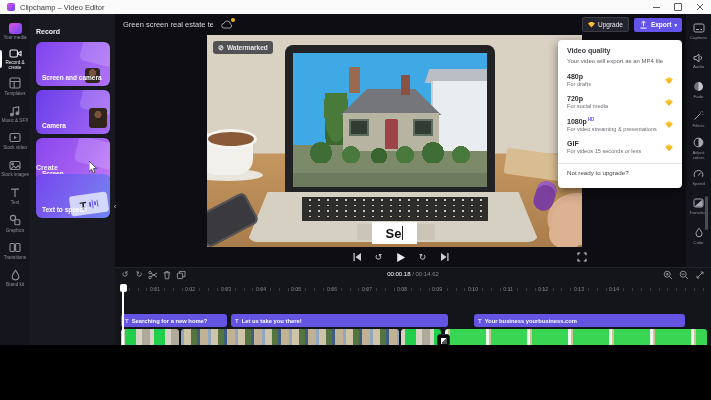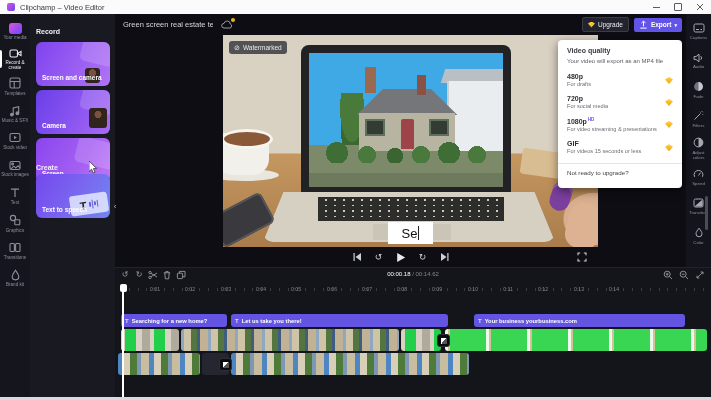--- a/index.html
+++ b/index.html
@@ -1,16 +1,16 @@
 <!DOCTYPE html>
 <html><head>
 <meta charset="utf-8">
 <style>
   html,body{margin:0;padding:0;background:#000;}
-  #app{position:relative;width:711px;height:400px;overflow:hidden;
+  #app{position:relative;width:711px;height:345px;overflow:hidden;
        font-family:"Liberation Sans",sans-serif;background:#0e0e15;
        -webkit-font-smoothing:antialiased;}
 
   
   #titlebar{position:absolute;left:0;top:0;width:711px;height:14px;background:#fbfbfc;
             display:flex;align-items:center;z-index:40;}
   #logo{width:8px;height:8px;border-radius:2px;margin:0 5px 0 7px;
         background:linear-gradient(135deg,#e84bd9 0%,#9b4bf0 55%,#5b4bf0 100%);}
   #app-title{font-size:7.5px;color:#3c3c41;}
   .win-btns{margin-left:auto;display:flex;align-items:center;height:14px;}
@@ -57,22 +57,22 @@
   #upgrade-btn{margin-left:auto;height:13px;background:#23232e;border:1px solid #3c3c49;border-radius:2px;
           display:flex;align-items:center;gap:3px;padding:0 5px;color:#ececf2;font-size:6.5px;}
   #export-btn{margin:0 4px 0 5px;height:14px;background:#6254e8;border-radius:2px;display:flex;
           align-items:center;gap:3px;padding:0 5px;color:#fff;font-size:6.5px;font-weight:bold;}
   .diamond{width:7px;height:6px;background:linear-gradient(180deg,#ffd23e 0%,#eda711 100%);
           clip-path:polygon(50% 0,100% 35%,50% 100%,0 35%);}
   .chev{font-size:5px;}
 
   
   #preview{position:absolute;left:115px;top:35px;width:571px;height:212px;background:#0d0d13;z-index:10;}
-  #video{position:absolute;left:108px;top:0;width:375px;height:212px;overflow:hidden;
-         background:linear-gradient(180deg,#d9d1c2 0 118px,#c59760 119px,#a97c4b 212px);}
+  #video{position:absolute;left:92px;top:0;width:375px;height:212px;overflow:hidden;
+         background:linear-gradient(180deg,#d9d1c2 0 118px,#c59760 119px,#a97c4b 212px);font-weight:bold;}
   
   #lap-screen{position:absolute;left:78px;top:10px;width:210px;height:150px;background:#222225;
          border-radius:8px 8px 4px 4px;}
   #lap-photo{position:absolute;left:86px;top:18px;width:194px;height:134px;overflow:hidden;
          background:linear-gradient(180deg,#3fa9e6 0 92px,#7d8a6a 92px 120px,#6e7a5e 120px);}
   .white-house{position:absolute;right:-8px;top:28px;width:62px;height:70px;background:#e9edf0;
          box-shadow:-2px 0 0 #c9ced2;}
   .white-roof{position:absolute;right:-12px;top:16px;width:72px;height:14px;background:#b9bfc4;
          transform:skewX(-18deg);}
   .main-roof{position:absolute;left:38px;top:36px;width:120px;height:26px;background:#74767a;

